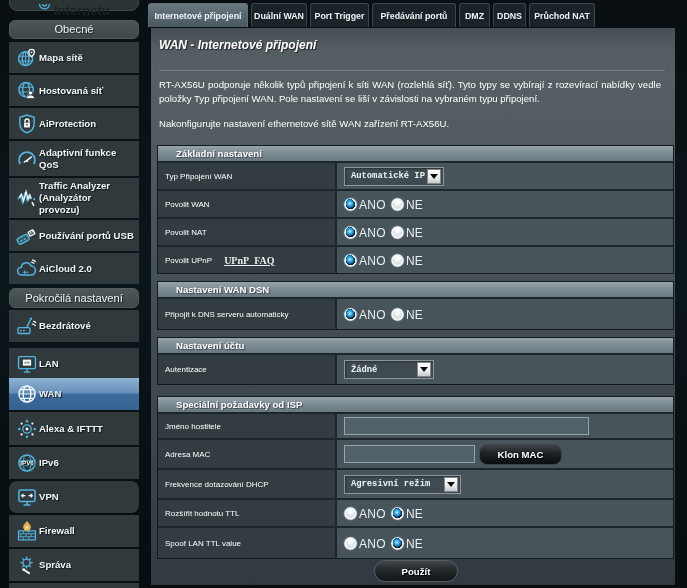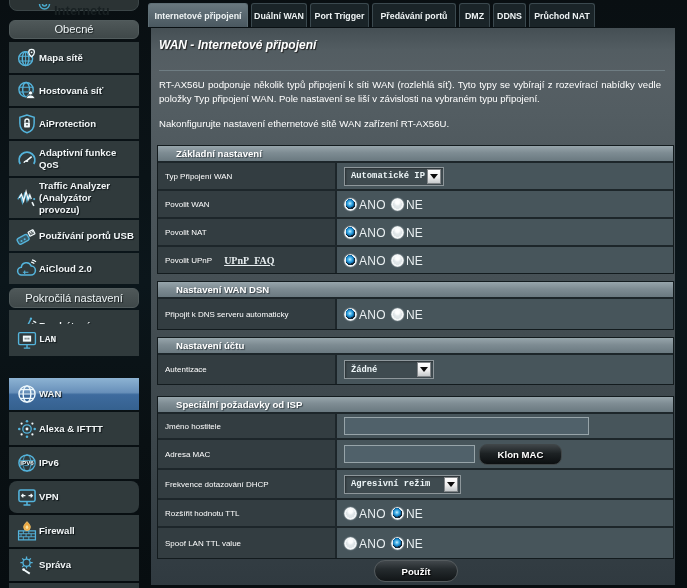--- a/index.html
+++ b/index.html
@@ -144,21 +144,21 @@
     <svg width="22" height="22" viewBox="0 0 24 24" fill="none" stroke="#54b4dc" stroke-width="1.5">
         <rect x="2.2" y="13.8" width="13" height="6.4" rx="1.2"></rect>
         <circle cx="5.4" cy="17" r="1" fill="#54b4dc" stroke="none"></circle>
         <circle cx="8.6" cy="17" r="1" fill="#54b4dc" stroke="none"></circle>
         <path d="M11.5 13.8L16 4.8"></path>
         <circle cx="16.3" cy="4" r="1.3" fill="#54b4dc" stroke="none"></circle>
         <path d="M17.3 9.7a6 6 0 0 1 4.2 2.3M18.8 6.7a9 9 0 0 1 3.2 1.8" stroke="#f2fafc" stroke-width="1.3"></path>
       </svg>
     <span class="lbl">Bezdrátové</span>
     </div>
-  <div class="sb sb-it" style="top:324px; height:32px;font-family:Liberation Mono, monospace;">
+  <div class="sb sb-it" style="top:348px; height:32px;">
     <svg width="22" height="22" viewBox="0 0 24 24" fill="none" stroke="#54b4dc" stroke-width="1.5">
         <rect x="2.8" y="4" width="18.4" height="13" rx="1.4"></rect>
         <rect x="7.5" y="7.2" width="9" height="6.6" fill="#f2fafc" stroke="none"></rect>
         <path d="M10 9.5v2M12 9.5v2M14 9.5v2" stroke="#2c3537" stroke-width="0.9"></path>
         <path d="M8.5 20.8h7M12 17v3.8"></path>
       </svg>
     <span class="lbl">LAN</span>
     </div>
   <div class="sb sb-it act" style="top:378px; height:32px;">
     <svg width="22" height="22" viewBox="0 0 24 24" fill="none" stroke="#eef8fc" stroke-width="1.5">

